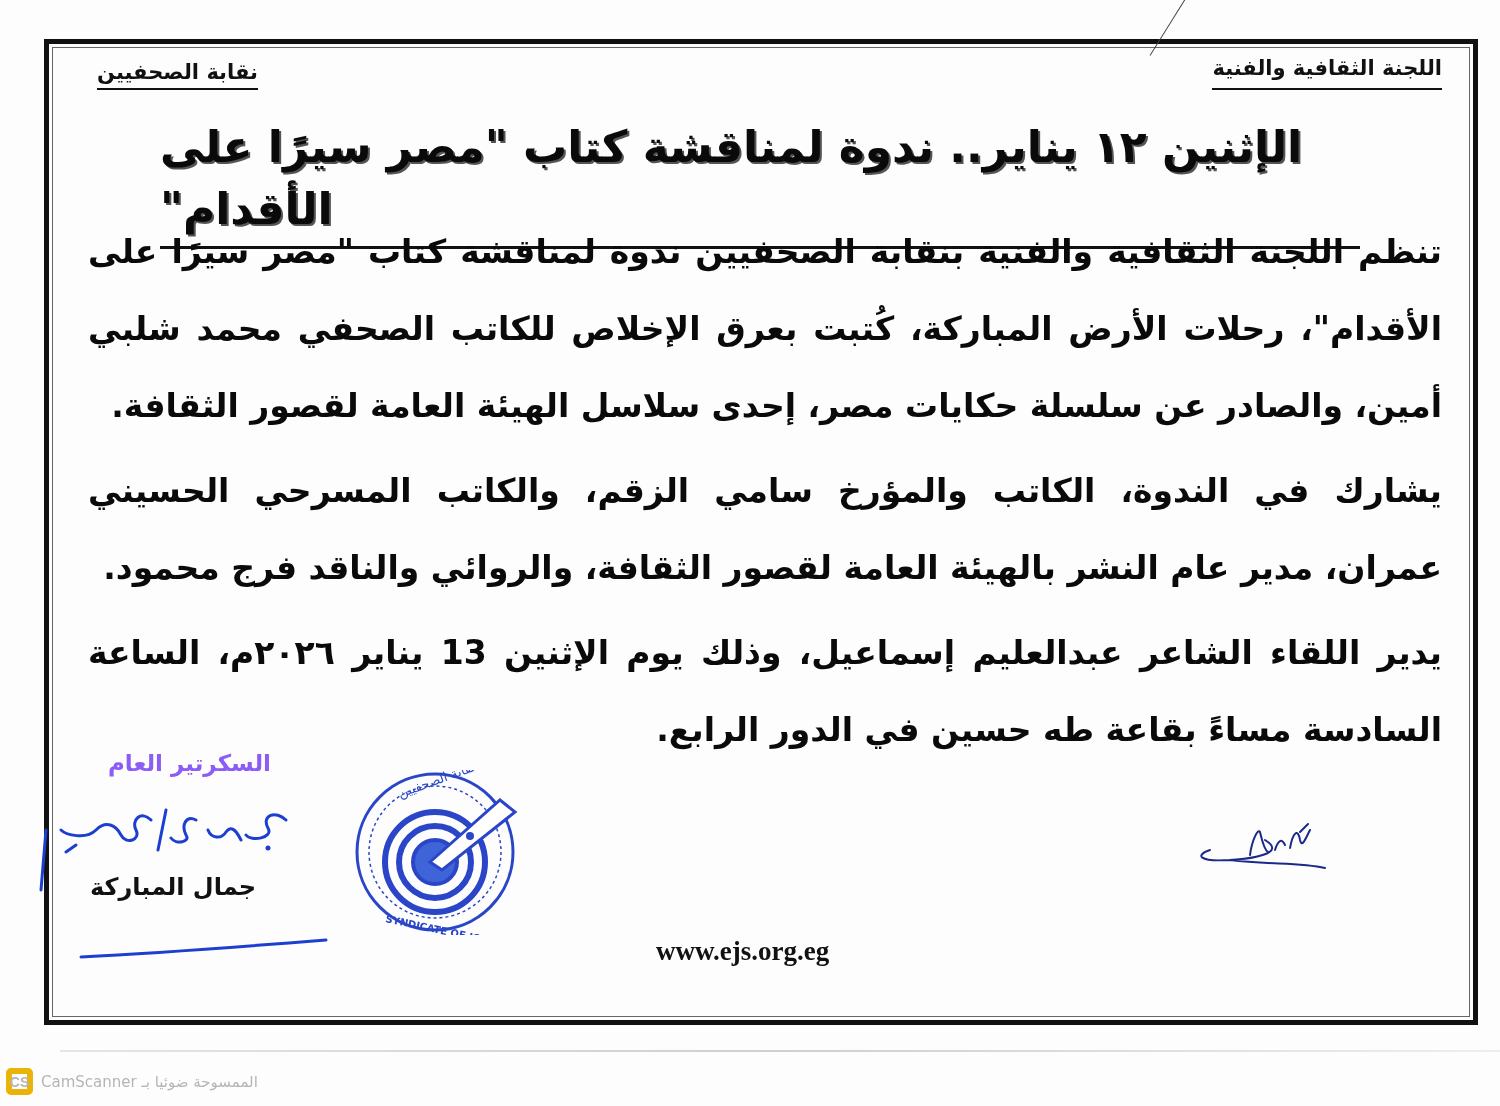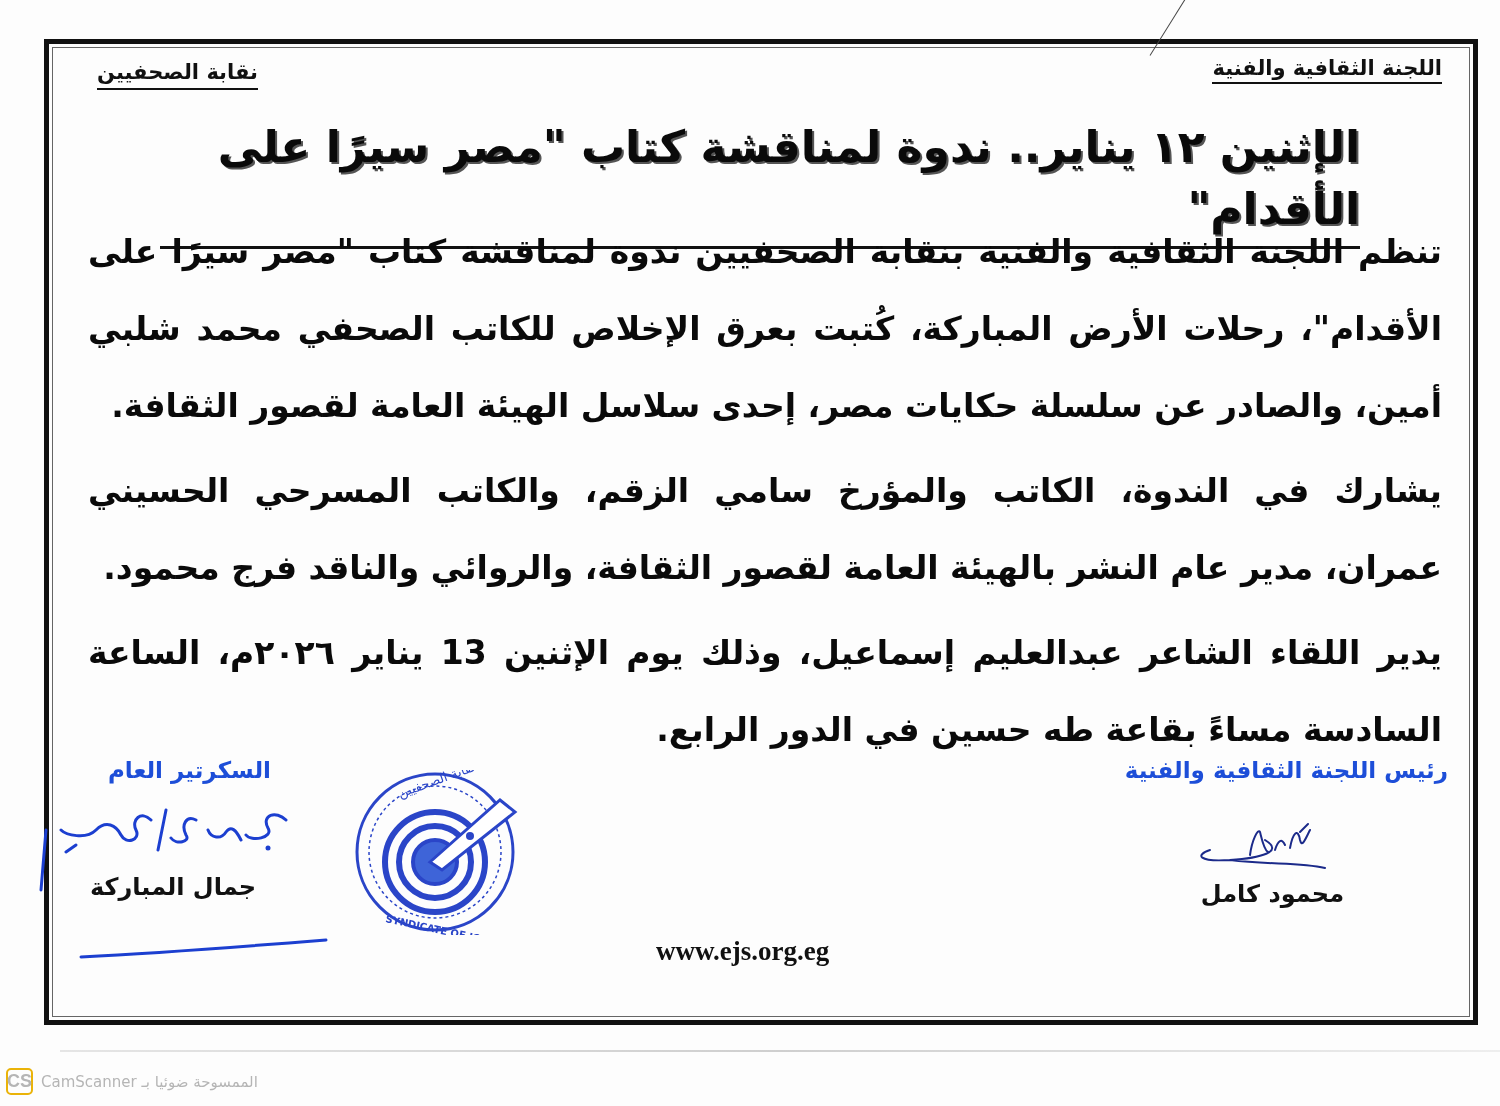--- a/index.html
+++ b/index.html
@@ -34,21 +34,21 @@
       border: 1.5px solid #666;
     }
     .header-right {
       position: absolute;
       right: 58px;
       top: 56px;
       direction: rtl;
       font-weight: bold;
       font-size: 21px;
       color: #111;
-      padding-bottom: 2px;
+      padding-bottom: 8px;
       border-bottom: 2px solid #111;
     }
     .header-left {
       position: absolute;
       left: 97px;
       top: 60px;
       direction: rtl;
       font-weight: bold;
       font-size: 21px;
       color: #111;
@@ -64,21 +64,21 @@
       background: #444;
       transform: rotate(-58deg);
       transform-origin: left;
     }
     .title {
       position: absolute;
       left: 160px;
       top: 116px;
       width: 1200px;
       direction: rtl;
-      text-align: right;
+      text-align: left;
       font-weight: bold;
       font-size: 44px;
       color: #0a0a0a;
       letter-spacing: -0.5px;
       text-shadow: 2px 2px 0 #555;
       padding-bottom: 6px;
       border-bottom: 3px solid #111;
       line-height: 62px;
     }
     .body {
@@ -99,22 +99,21 @@
       position: absolute;
       right: 52px;
       top: 750px;
       width: 400px;
       direction: rtl;
       text-align: right;
     }
     .sig-role {
       font-weight: bold;
       font-size: 23px;
-      color: #1d4ed8;
-      margin-top: 7px;
+      color: #8b5cf6;
     }
     .sig-name {
       font-weight: bold;
       font-size: 24px;
       color: #111;
     }
     .sig-right .sig-name {
       position: absolute;
       right: 104px;
       top: 130px;
@@ -157,25 +156,25 @@
       top: 1068px;
       display: flex;
       align-items: center;
       gap: 8px;
       color: #b5b5b5;
       font-size: 16px;
     }
     .cs-logo {
       width: 27px;
       height: 27px;
-      border: 2px solid #eab308;
+      border: 6px solid #eab308;
       border-radius: 5px;
       font-family: "Liberation Sans", sans-serif;
       font-weight: bold;
-      font-size: 18px;
+      font-size: 14px;
       color: #b5b5b5;
       display: flex;
       align-items: center;
       justify-content: center;
     }
     .scanner-text {
       direction: rtl;
       font-family: "DejaVu Sans", sans-serif;
       font-size: 15px;
     }
@@ -202,24 +201,20 @@
   <div class="header-left">نقابة الصحفيين</div>
 
   <h1 class="title">الإثنين ١٢ يناير.. ندوة لمناقشة كتاب "مصر سيرًا على الأقدام"</h1>
 
   <div class="body">
     <p>تنظم اللجنة الثقافية والفنية بنقابة الصحفيين ندوة لمناقشة كتاب "مصر سيرًا على الأقدام"، رحلات الأرض المباركة، كُتبت بعرق الإخلاص للكاتب الصحفي محمد شلبي أمين، والصادر عن سلسلة حكايات مصر، إحدى سلاسل الهيئة العامة لقصور الثقافة.</p>
     <p>يشارك في الندوة، الكاتب والمؤرخ سامي الزقم، والكاتب المسرحي الحسيني عمران، مدير عام النشر بالهيئة العامة لقصور الثقافة، والروائي والناقد فرج محمود.</p>
     <p>يدير اللقاء الشاعر عبدالعليم إسماعيل، وذلك يوم الإثنين 13 يناير ٢٠٢٦م، الساعة السادسة مساءً بقاعة طه حسين في الدور الرابع.</p>
   </div>
 
-  <div class="sig-right">
-    <div class="sig-role">رئيس اللجنة الثقافية والفنية</div>
-    <div class="sig-name">محمود كامل</div>
-  </div>
   <svg class="scribble" style="left:1190px; top:810px;" width="140" height="60" viewBox="0 0 140 60">
     <path d="M20 40 C5 45, 8 52, 40 50 C70 48, 95 42, 75 30 M60 45 C62 30, 68 18, 70 22 C72 30, 74 40, 78 42 M85 40 C88 30, 92 28, 95 35 M100 38 C103 22, 108 18, 110 30 C112 38, 115 30, 120 20 M110 22 L118 14 M40 50 C80 55, 110 52, 135 58" fill="none" stroke="#1b2a8a" stroke-width="2" stroke-linecap="round"></path>
   </svg>
 
   <div class="sig-left-role sig-role">السكرتير العام</div>
   <svg class="scribble" style="left:36px; top:790px;" width="260" height="110" viewBox="0 0 260 110">
     <path d="M250 30 C240 20, 225 25, 232 38 C238 48, 215 52, 210 45 M205 50 C200 40, 195 35, 190 42 C185 50, 175 48, 172 40 M160 30 C150 25, 145 35, 150 45 C155 52, 140 55, 135 48 M130 20 L122 60 M115 30 C105 20, 95 30, 100 40 C105 50, 90 55, 85 45 C80 35, 70 30, 60 40 C50 50, 30 45, 25 40 M40 55 L30 62 M10 40 L5 100" fill="none" stroke="#1c3fd0" stroke-width="3" stroke-linecap="round"></path>
     <circle cx="232" cy="58" r="2.5" fill="#1c3fd0"></circle>
   </svg>
   <div class="sig-left-name sig-name">جمال المباركة</div>

